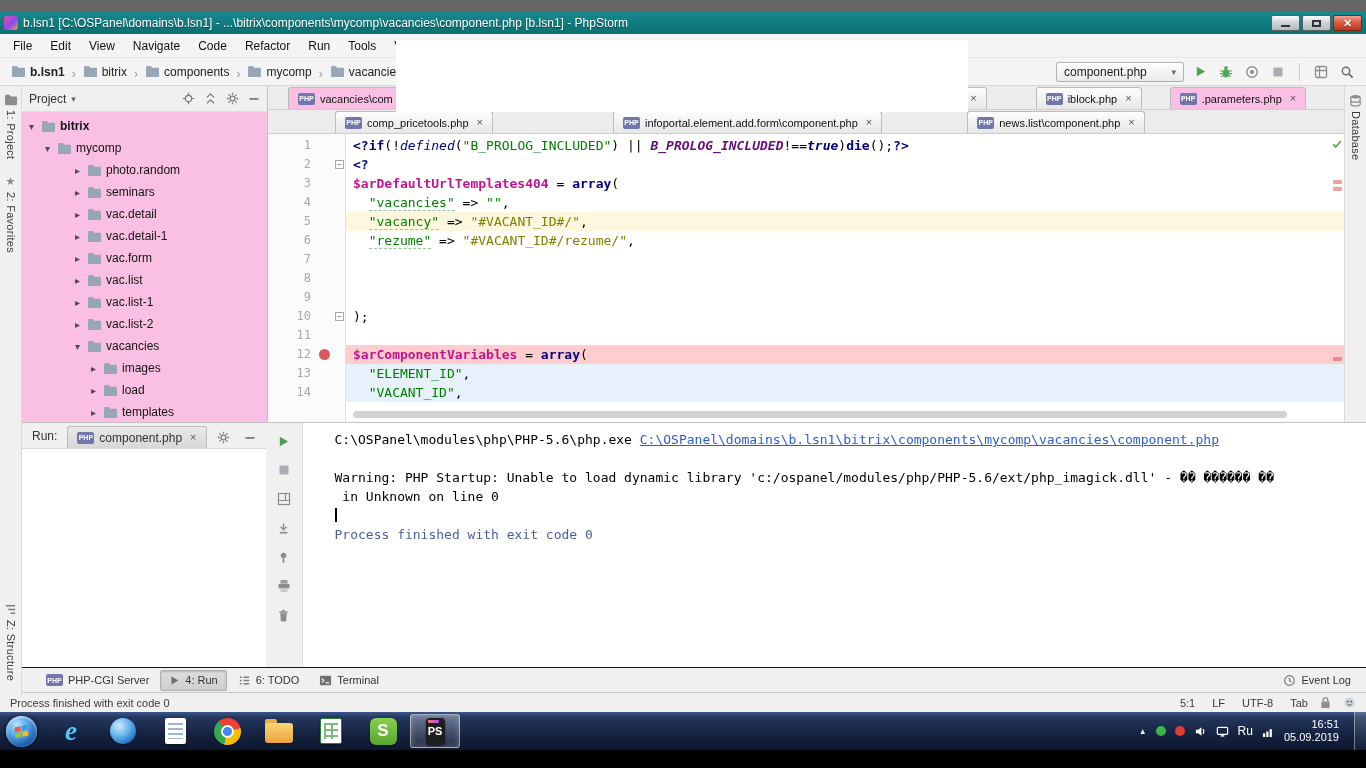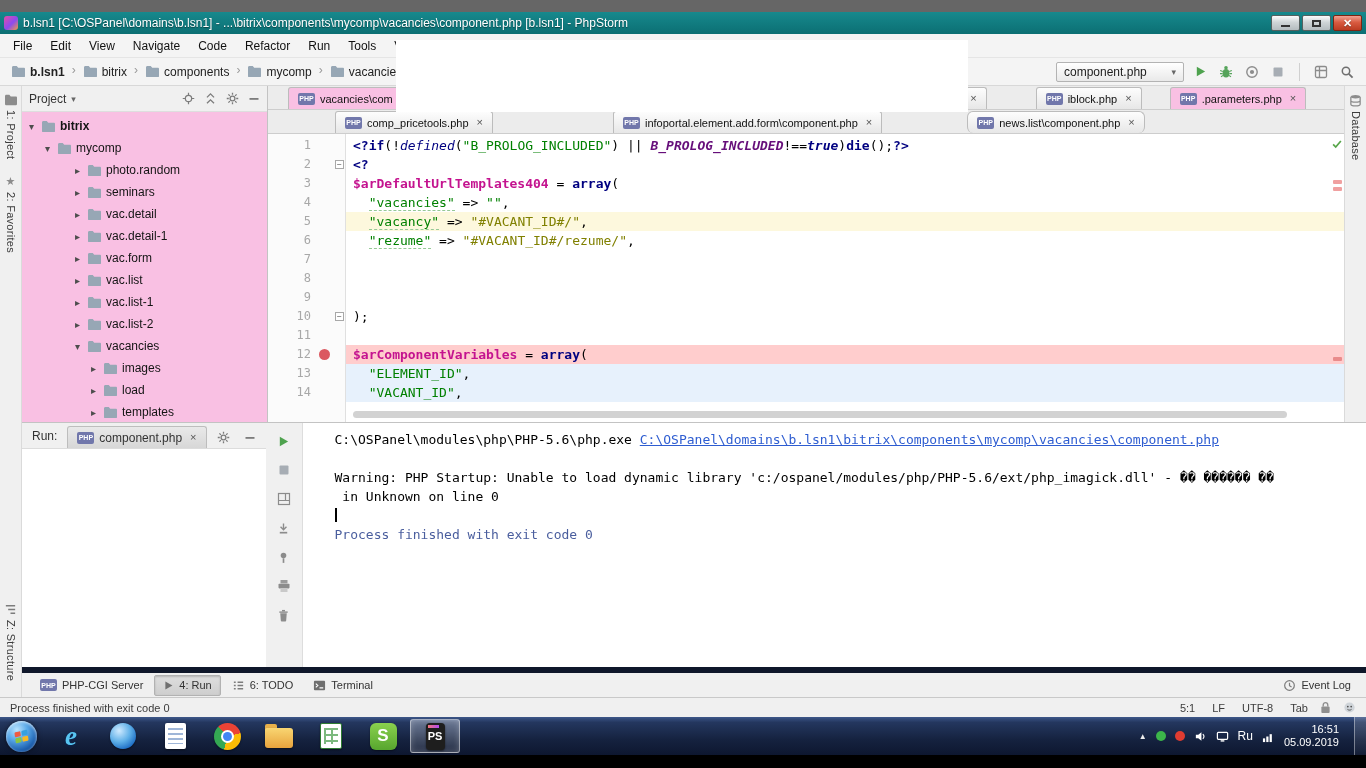--- a/index.html
+++ b/index.html
@@ -14,21 +14,21 @@
   .wb { width:29px; height:16px; border:1px solid #55605f; border-radius:2px; background:linear-gradient(#fcfcfc,#cfd5d7 45%,#b4bcbf); display:flex; align-items:center; justify-content:center; }
   .wb.close { background:linear-gradient(#f0a292,#d95b41 45%,#bb3c22); border-color:#7e2412; }
   .g-min { width:9px; height:2px; background:#333; margin-top:6px; }
   .g-max { width:9px; height:7px; border:2px solid #333; }
   .g-x { color:#fff; font-size:11px; font-weight:bold; line-height:1; text-shadow:0 1px 1px rgba(0,0,0,.4); }
 
   
   .menubar { height:24px; background:#f4f4f4; border-bottom:1px solid #e5e5e5; display:flex; align-items:center; padding:0 4px; font-size:12px; color:#111; }
   .menu-item { padding:3px 9px; border-radius:2px; }
   .toolbar { height:28px; background:#f4f4f4; border-bottom:1px solid #d8d8d8; display:flex; align-items:center; padding:0 8px; font-size:12px; color:#222; }
-  .crumbs { display:flex; align-items:flex-start; }
+  .crumbs { display:flex; align-items:flex-end; }
   .crumb { display:flex; align-items:center; gap:4px; padding:2px 3px; white-space:nowrap; }
   .crumb.bold span { font-weight:bold; }
   .crumb-sep { color:#9a9a9a; margin:0 4px; }
   .tb-right { margin-left:auto; display:flex; align-items:center; gap:5px; }
   .combo { display:flex; align-items:center; justify-content:space-between; gap:12px; min-width:128px; border:1px solid #b3b3b3; border-radius:2px; background:linear-gradient(#fff,#e9e9e9); padding:2px 7px; }
   .combo .arr { color:#666; font-size:9px; }
   .tb-btn { width:22px; height:22px; display:flex; align-items:center; justify-content:center; border-radius:3px; }
   .tb-sep { width:1px; height:18px; background:#d0d0d0; margin:0 5px; }
   .ico { display:inline-flex; align-items:center; justify-content:center; }
 
@@ -96,21 +96,21 @@
   .run-body { flex:1; display:flex; min-height:0; }
   .run-tools { width:37px; flex:none; background:#f0f0f0; border-right:1px solid #ddd; display:flex; flex-direction:column; align-items:center; padding-top:8px; gap:9px; }
   .rt-btn { width:20px; height:20px; display:flex; align-items:center; justify-content:center; }
   .console { flex:1; background:#fff; font-family:"DejaVu Sans Mono", monospace; font-size:13px; line-height:19px; padding:7px 0 0 32px; overflow:hidden; color:#000; }
   .con-line { min-height:19px; white-space:pre; }
   .seg-link { color:#2e5dd1; text-decoration:underline; }
   .seg-sys { color:#4a5e9e; }
   .caret { display:inline-block; width:2px; height:14px; background:#000; vertical-align:-2px; }
 
   
-  .twbar { height:24px; background:#f0f0f0; border-top:6px solid #0f172a; display:flex; align-items:center; padding:12px 6px; font-size:11px; color:#333; gap:2px; }
+  .twbar { height:24px; background:#f0f0f0; border-top:1px solid #0f172a; display:flex; align-items:center; padding:12px 6px; font-size:11px; color:#333; gap:8px; }
   .tw-switch { width:18px; height:18px; display:flex; align-items:center; justify-content:center; margin-right:5px; }
   .tw-item { display:flex; align-items:center; gap:5px; padding:3px 8px; border-radius:2px; border:1px solid transparent; white-space:nowrap; }
   .tw-item.active { background:linear-gradient(#dedede,#cecece); border-color:#b2b2b2; box-shadow:inset 0 1px 2px rgba(0,0,0,.18); }
   .tw-spacer { flex:1; }
   .statusbar { height:20px; background:#f0f0f0; border-top:1px solid #c9c9c9; display:flex; align-items:center; padding:0 10px; font-size:11px; color:#3c3c3c; gap:12px; }
   .st-msg { flex:1; white-space:nowrap; overflow:hidden; }
   .st-right { display:flex; gap:17px; }
 
   
   .taskbar { height:38px; background:linear-gradient(#3d5789 0%,#24375f 14%,#15223f 60%,#0d1730 100%); display:flex; align-items:center; padding-left:6px; }
@@ -510,21 +510,21 @@
           <div class="tab" style="margin-left: 67px;">
             <span class="php-badge">PHP</span>
             <span class="tab-label">comp_pricetools.php</span>
             <span class="tab-x">×</span>
           </div>
           <div class="tab" style="margin-left: 120px;">
             <span class="php-badge">PHP</span>
             <span class="tab-label">infoportal.element.add.form\component.php</span>
             <span class="tab-x">×</span>
           </div>
-          <div class="tab" style="margin-left: 85px; border-radius: 6px;">
+          <div class="tab" style="margin-left: 85px;">
             <span class="php-badge">PHP</span>
             <span class="tab-label">news.list\component.php</span>
             <span class="tab-x">×</span>
           </div>
         </div>
       <div class="editor">
         <div class="gutter" id="gutter">
             <div class="grow"><span class="gnum">1</span></div>
             <div class="grow"><span class="gnum">2</span><span class="fold">−</span></div>
             <div class="grow"><span class="gnum">3</span></div>

